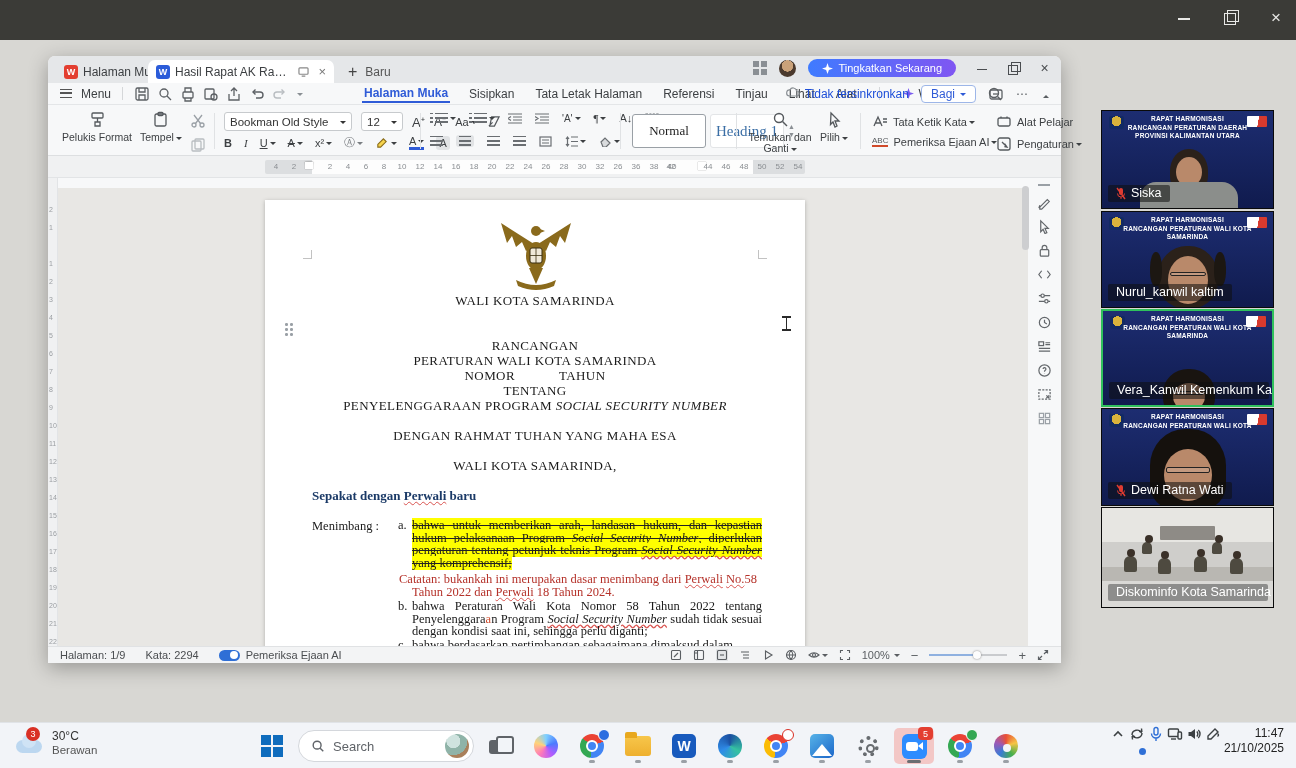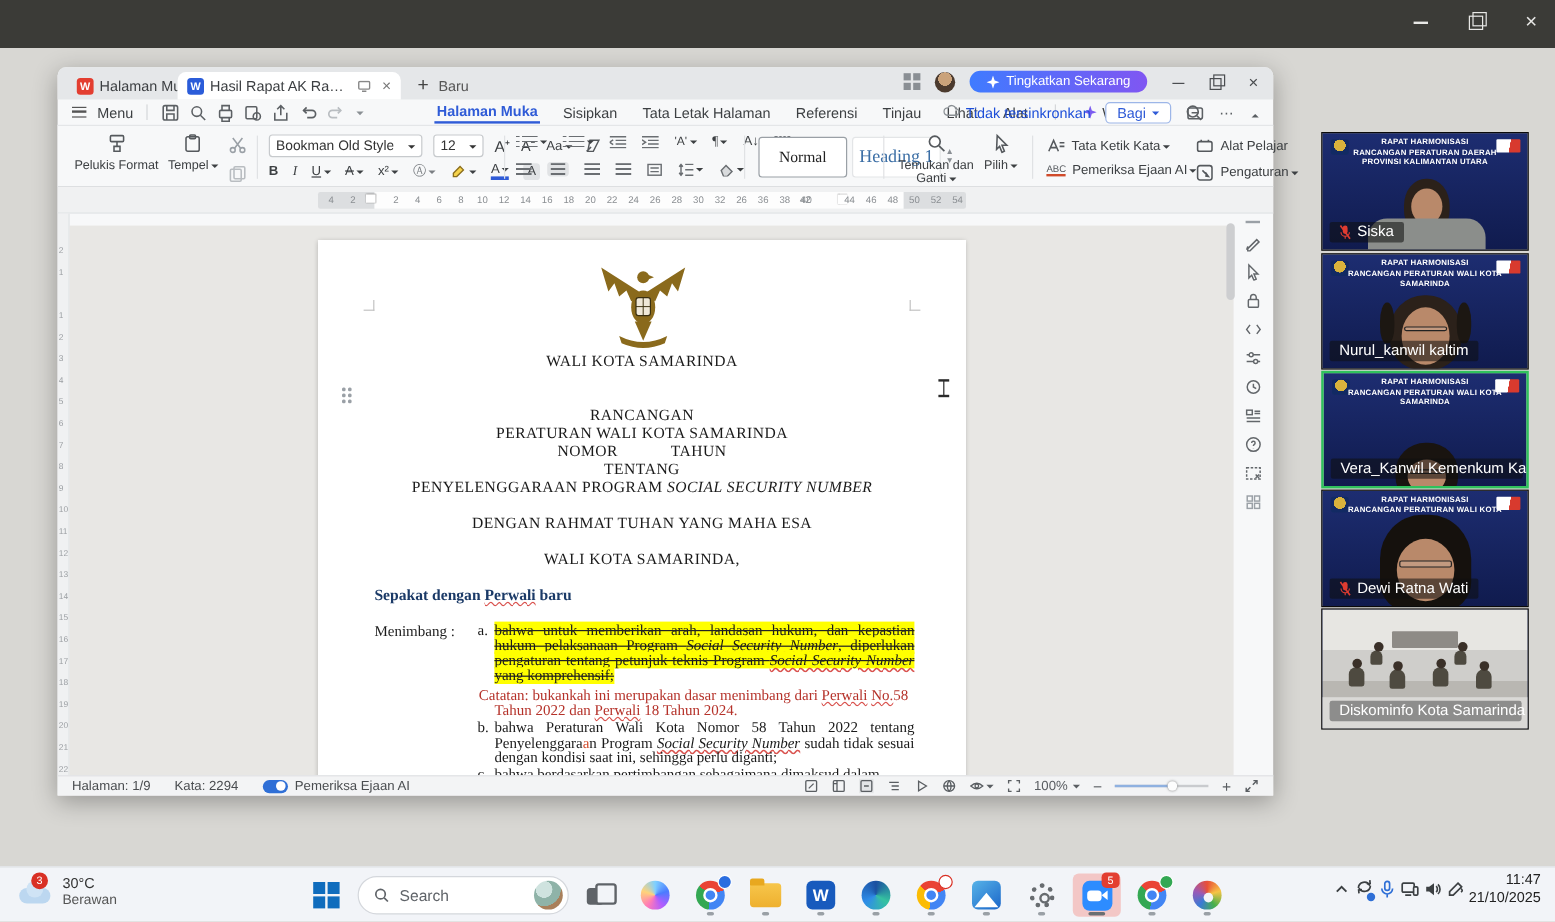--- a/index.html
+++ b/index.html
@@ -171,21 +171,21 @@
 .photos::after{content:"";position:absolute;left:2px;bottom:2px;border-left:10px solid transparent;border-right:10px solid transparent;border-bottom:12px solid #fff}
 .gear{width:21px;height:21px;border-radius:50%;border:4px dotted #686c70;position:relative}
 .gear::after{content:"";position:absolute;left:4px;top:4px;width:5px;height:5px;border-radius:50%;background:#f2f4f8;border:2px solid #686c70}
 .zoomslot{background:#f3c7c6;border-radius:5px}
 .zoomico{width:25px;height:25px;border-radius:6px;background:#2d8cff;position:relative}
 .zoomico::before{content:"";position:absolute;left:4px;top:8px;width:12px;height:9px;border-radius:3px;background:#fff}
 .zoomico::after{content:"";position:absolute;left:16px;top:8px;border-top:4.5px solid transparent;border-bottom:4.5px solid transparent;border-right:5px solid #fff}
 .zbadge{position:absolute;right:1px;top:-1px;min-width:15px;height:13px;border-radius:4px;background:#e33e30;color:#fff;font-size:9px;display:flex;align-items:center;justify-content:center;padding:0 3px}
 .paint{width:24px;height:24px;border-radius:50%;background:conic-gradient(#e94f37,#f6c445,#47b04b,#3a7bd5,#9b59b6,#e94f37);position:relative}
 .paint::after{content:"";position:absolute;left:9px;top:10px;width:8px;height:8px;border-radius:50%;background:#f2f4f8}
-.tb-right{position:absolute;right:12px;top:3px;display:flex;align-items:center;gap:3px;color:#3c4043}
+.tb-right{position:absolute;right:12px;top:3px;display:flex;gap:3px;color:#3c4043}
 .tb-right svg{width:16px;height:16px}
 .clock{font-size:12px;color:#222;text-align:right;line-height:15px;cursor:default}
 .syncdot{position:relative}
 .syncdot::after{content:"";position:absolute;right:-1px;bottom:1px;width:7px;height:7px;border-radius:50%;background:#2f6fd6}
 </style>
 </head>
 <body>
 
 <div id="screen">
 

